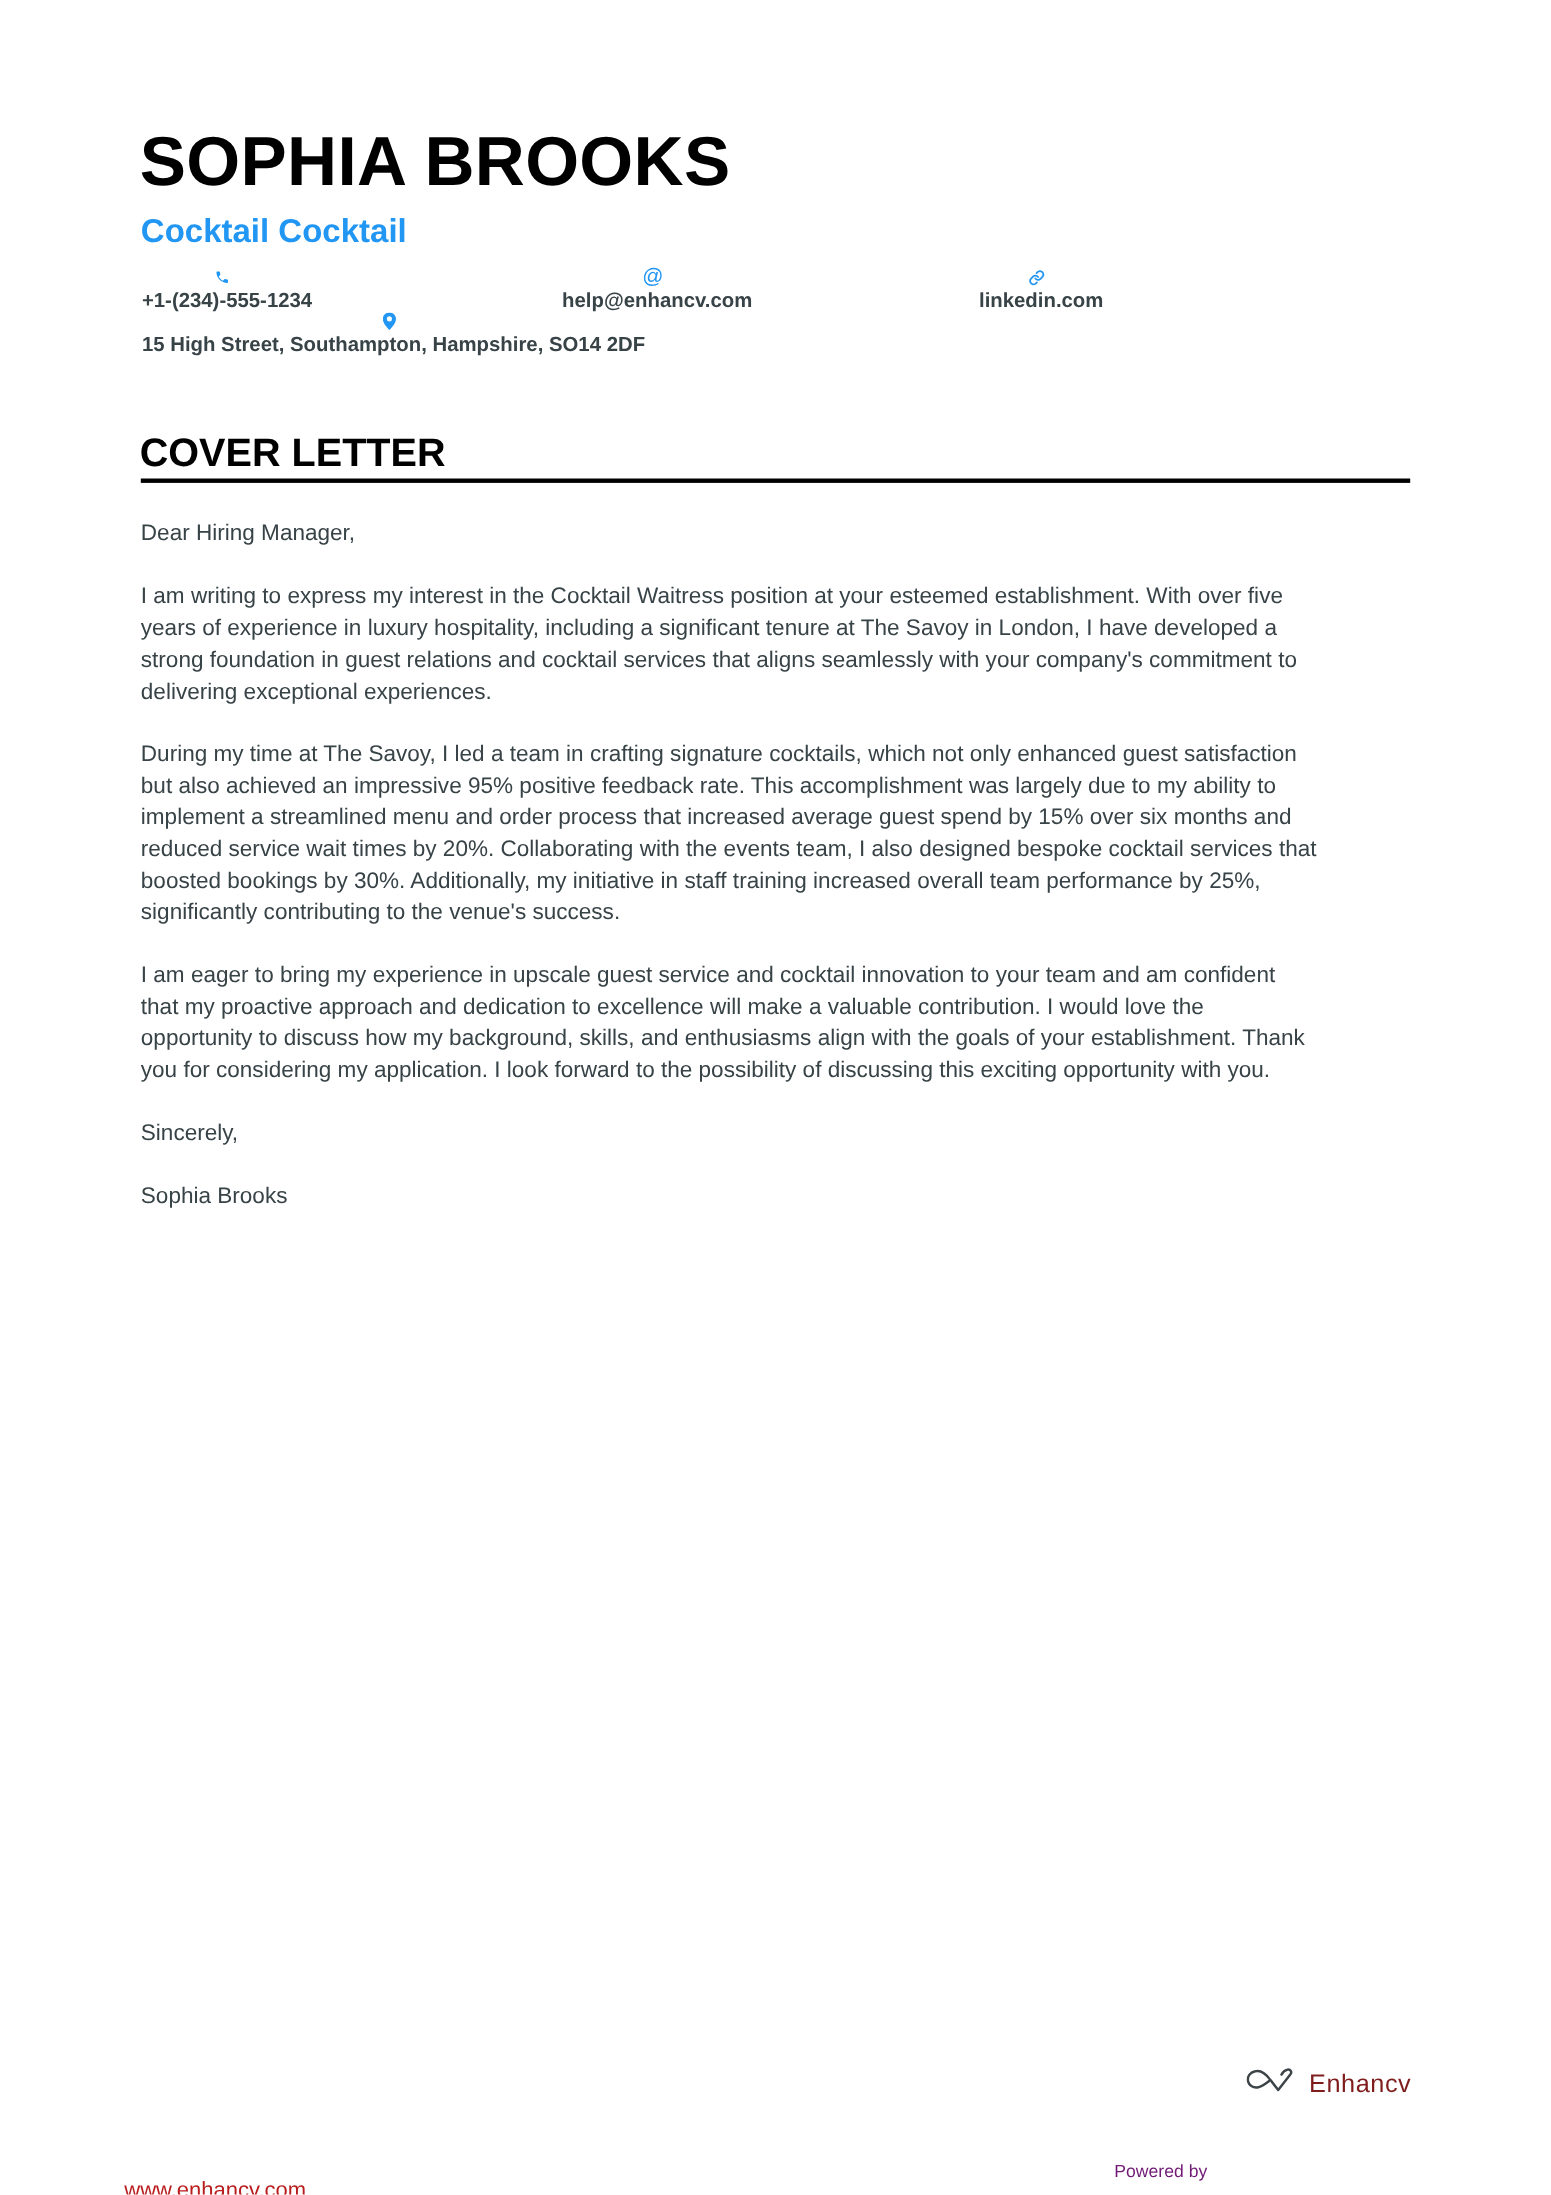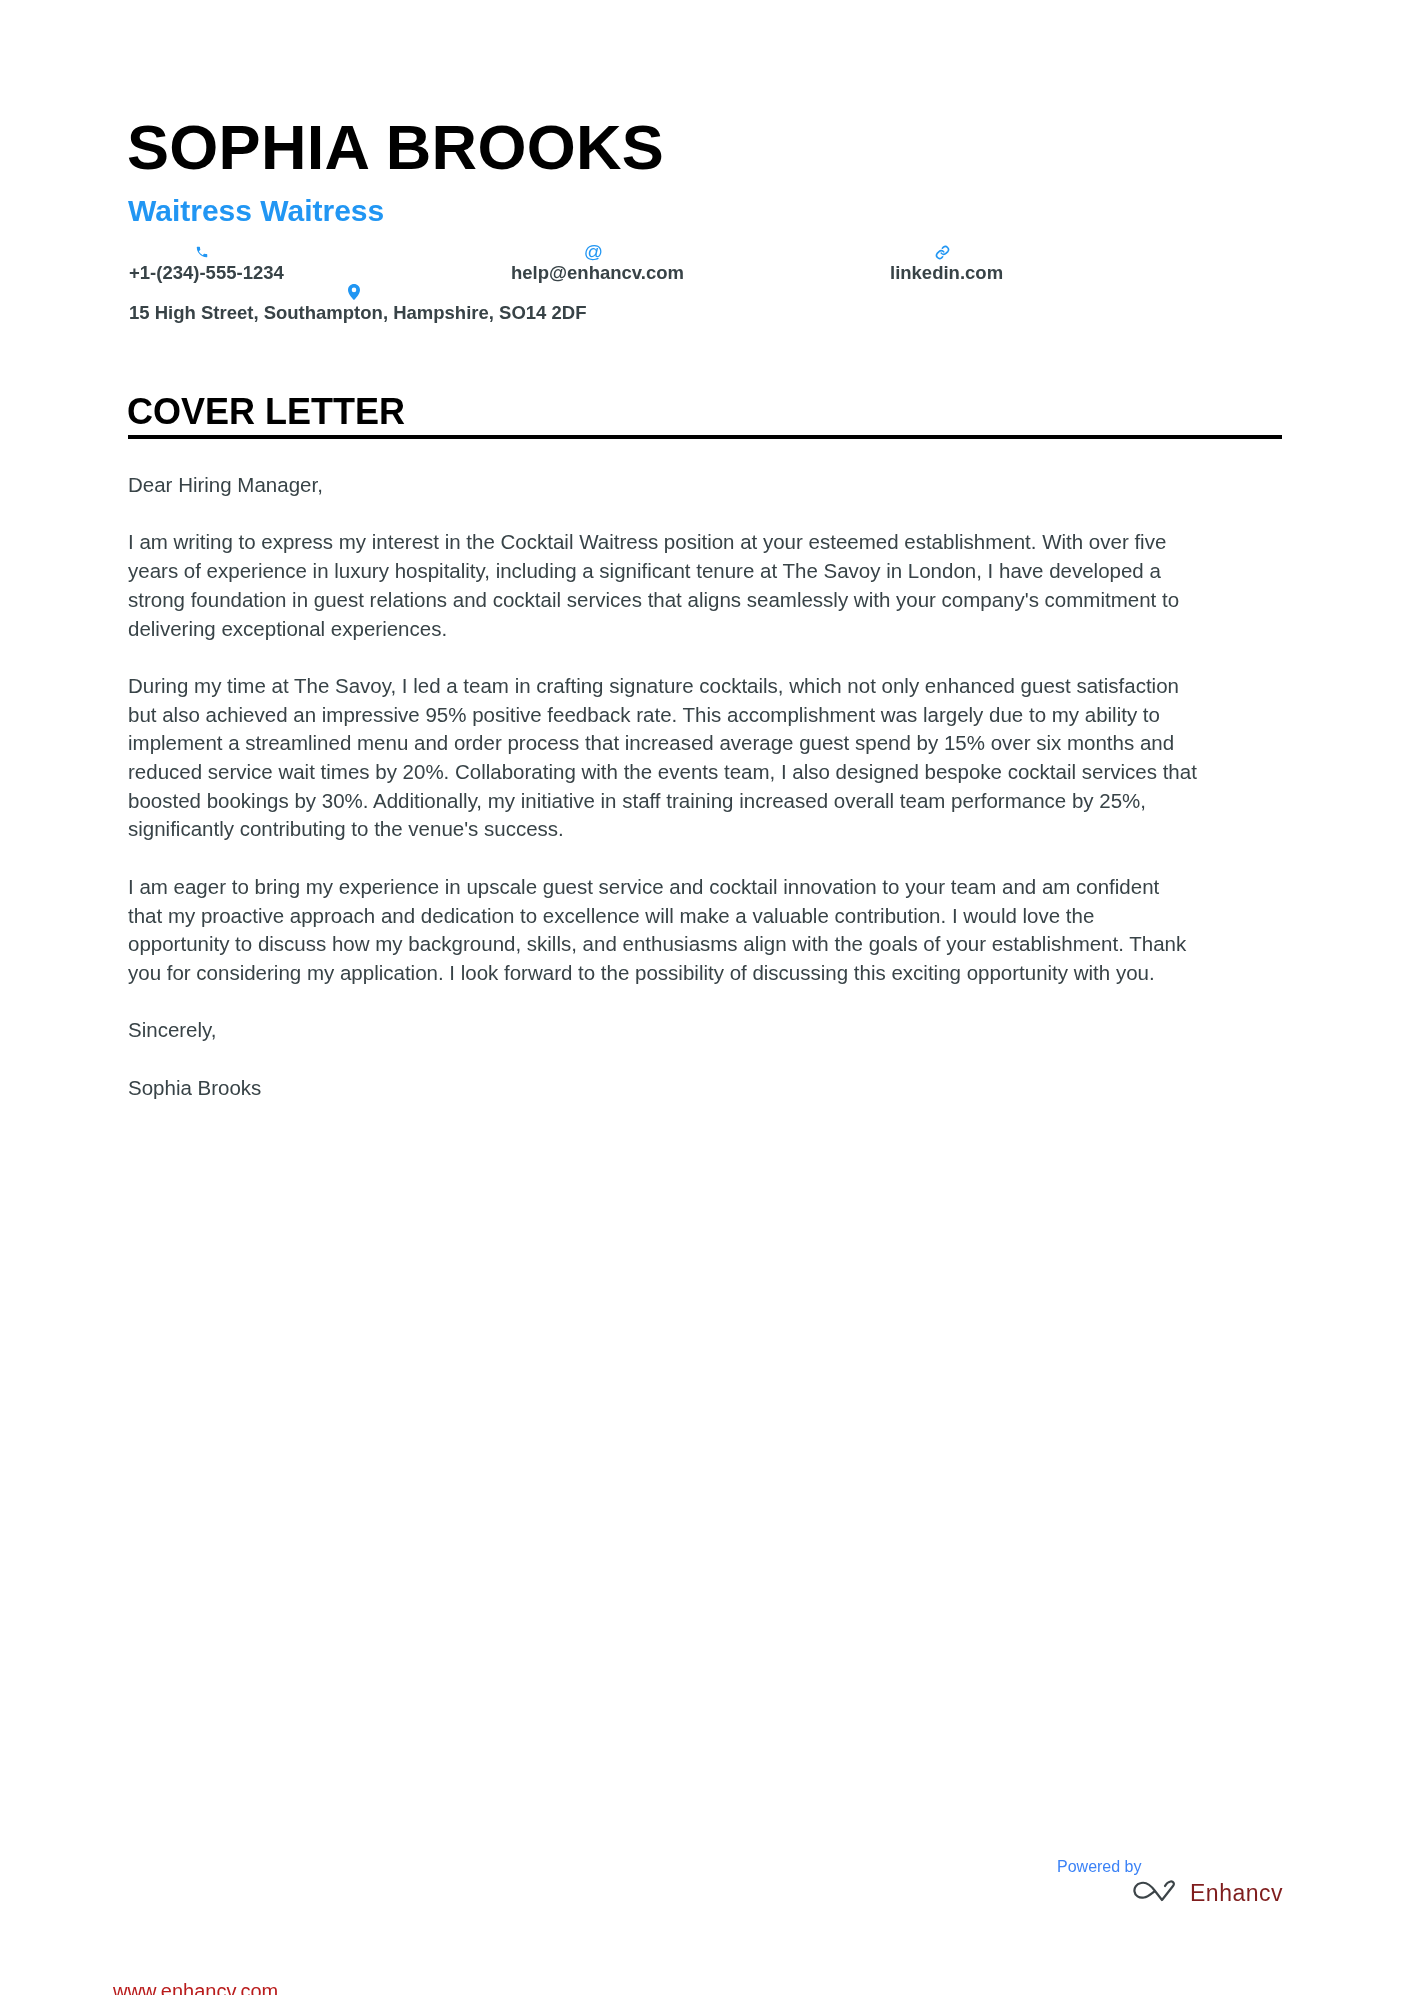--- a/index.html
+++ b/index.html
@@ -19,31 +19,31 @@
   .at-glyph { font-size: 19px; color: #2196f3; font-weight: 400; line-height: 18px; }
 
   .section-title { position: absolute; left: 127px; top: 392px; margin: 0; font-size: 36px; font-weight: 700; color: #000; line-height: 40px; white-space: nowrap; }
   .section-rule { position: absolute; left: 128px; top: 435px; width: 1154px; height: 4px; background: #000; border: 0; margin: 0; }
 
   .letter { position: absolute; left: 128px; top: 471px; width: 1160px; font-size: 20.5px; color: #384347; line-height: 28.7px; }
   .letter p { margin: 0 0 28.7px 0; }
   .letter .line { display: block; white-space: nowrap; }
 
   .footer-url { position: absolute; left: 113px; top: 1980px; font-size: 20px; color: #b91c1c; white-space: nowrap; }
-  .powered { position: absolute; left: 1013px; top: 1858px; font-size: 16px; color: #3b82f6; white-space: nowrap; margin-left: 44px; }
+  .powered { position: absolute; left: 1013px; top: 1966px; font-size: 16px; color: #701a75; white-space: nowrap; }
   .logo { position: absolute; left: 1133px; top: 1880px; display: flex; align-items: center; }
   .logo-text { margin-left: 13px; font-size: 23px; color: #7f1d1d; letter-spacing: 0.5px; line-height: 24px; }
 </style>
 </head>
 <body>
 
 <div class="page">
 
   <h1 class="name">SOPHIA BROOKS</h1>
-  <div class="title">Waitress Waitress</div>
+  <div class="title">Cocktail Cocktail</div>
 
   <div class="contact c-phone">
     <span class="ico">
       <svg width="14" height="14" viewBox="0 0 24 24">
           <path fill="#2196f3" d="M6.6 10.8c1.4 2.8 3.8 5.1 6.6 6.6l2.2-2.2c.3-.3.7-.4 1-.2 1.1.4 2.3.6 3.6.6.6 0 1 .4 1 1V20c0 .6-.4 1-1 1C10.6 21 3 13.4 3 4c0-.6.4-1 1-1h3.5c.6 0 1 .4 1 1 0 1.3.2 2.5.6 3.6.1.3 0 .7-.2 1L6.6 10.8z"></path>
         </svg>
     </span>
     <span>+1-(234)-555-1234</span>
   </div>
 

